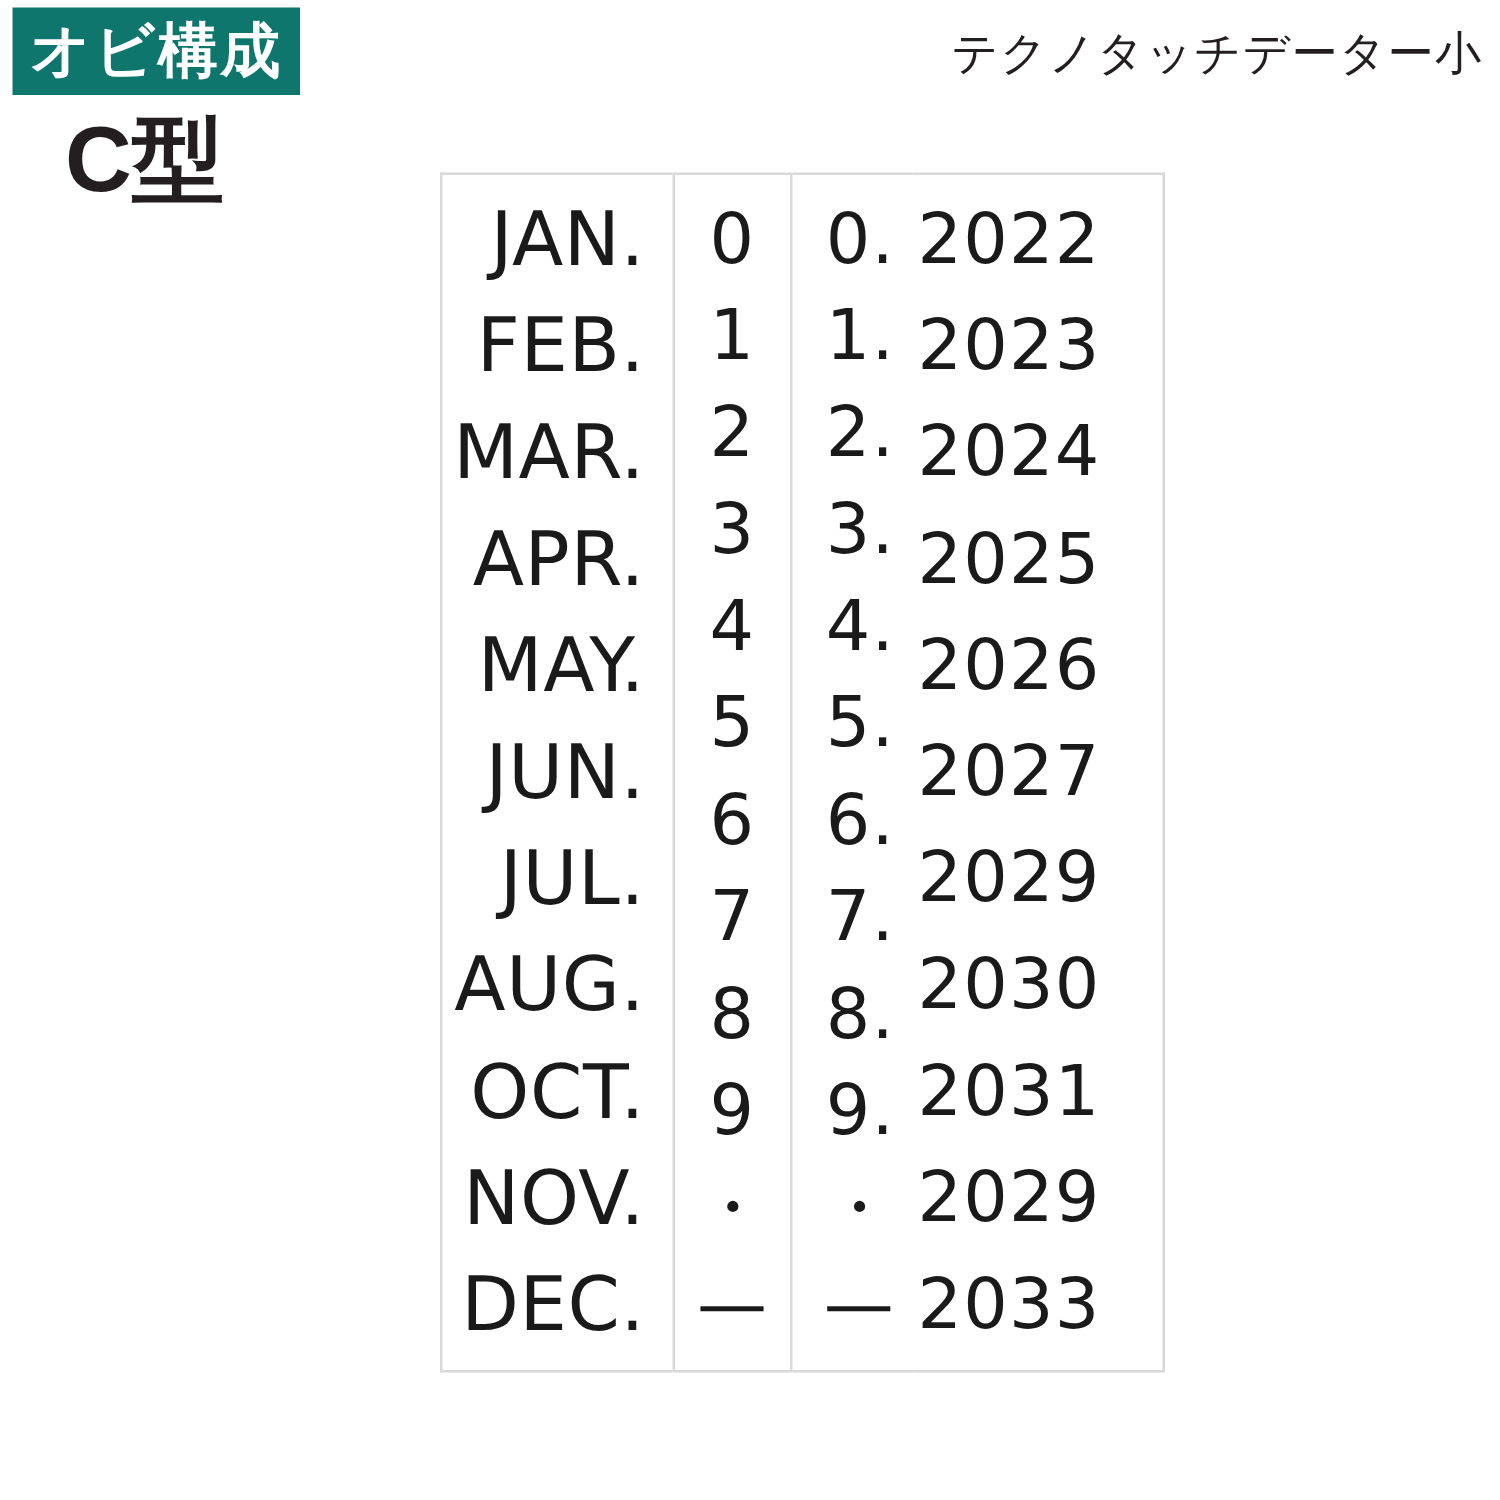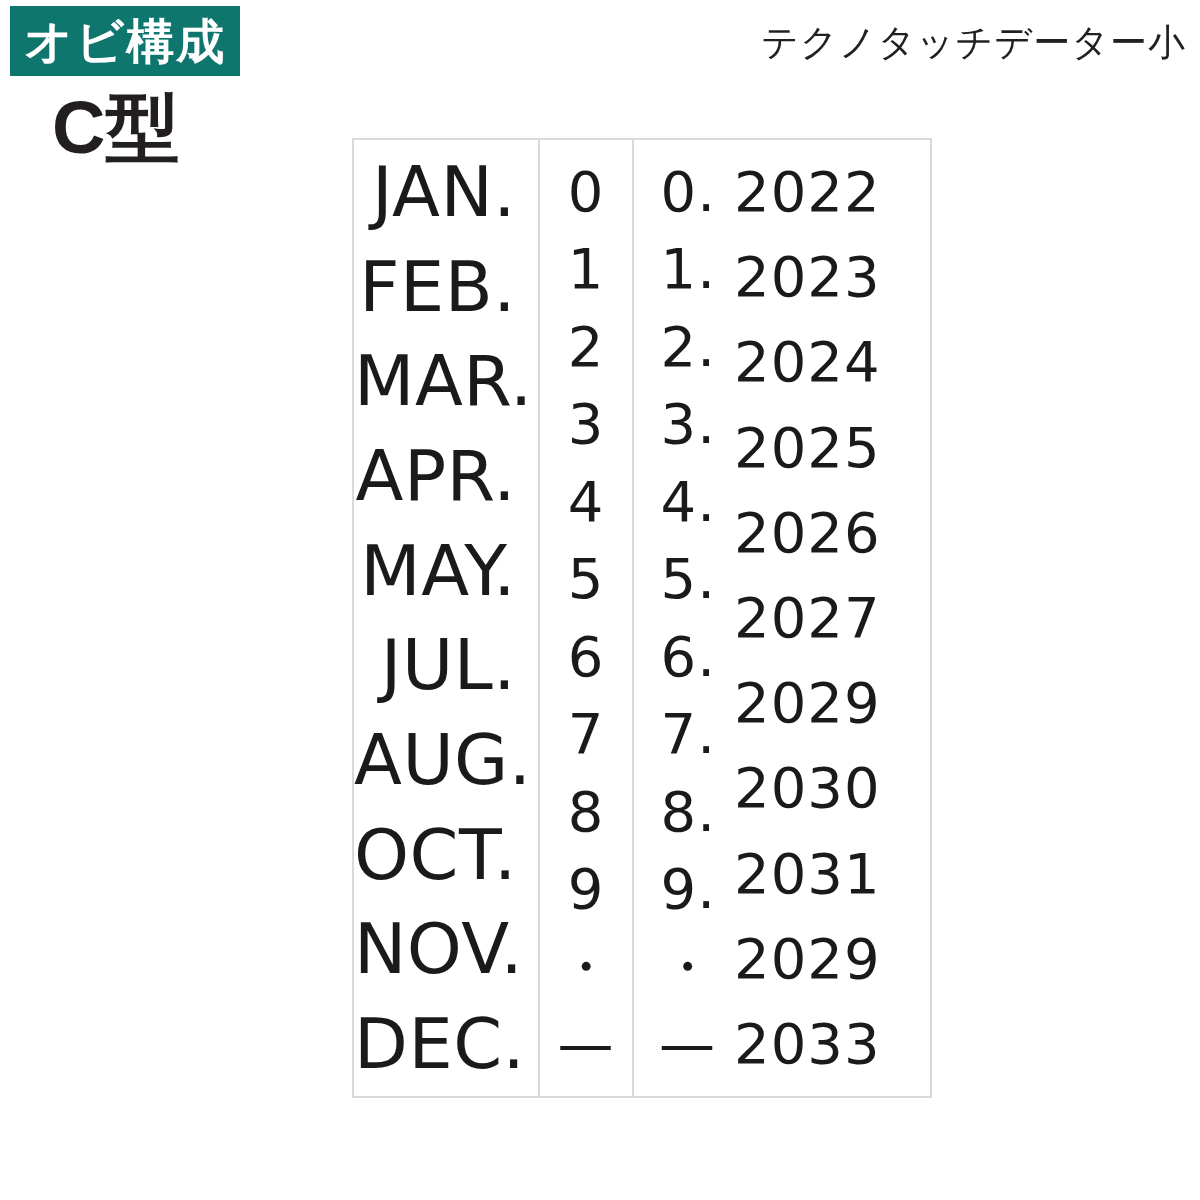--- a/index.html
+++ b/index.html
@@ -105,21 +105,21 @@
     font-family: "DejaVu Sans", sans-serif;
     font-size: 55px;
     color: #1a1a1a;
     white-space: nowrap;
     text-align: center;
     letter-spacing: 1px;
   }
   .band.months .cell {
     text-align: right;
     padding-right: 22px;
-    font-size: 70px;
+    font-size: 60px;
     letter-spacing: 0.5px;
   }
   .band.digits-a .cell,
   .band.digits-b .cell {
     font-size: 56px;
   }
   .band.digits-b .cell {
     text-align: right;
     padding-right: 14px;
   }
@@ -143,20 +143,21 @@
 </div>
 
 <div class="band-wrap">
 
   <div class="band months">
     <div class="cell">JAN.</div>
     <div class="cell">FEB.</div>
     <div class="cell">MAR.</div>
     <div class="cell">APR.</div>
     <div class="cell">MAY.</div>
+    <div class="cell">JUN.</div>
     <div class="cell">JUL.</div>
     <div class="cell">AUG.</div>
     <div class="cell">OCT.</div>
     <div class="cell">NOV.</div>
     <div class="cell">DEC.</div>
   </div>
 
   <div class="band digits-a">
     <div class="cell">0</div>
     <div class="cell">1</div>

